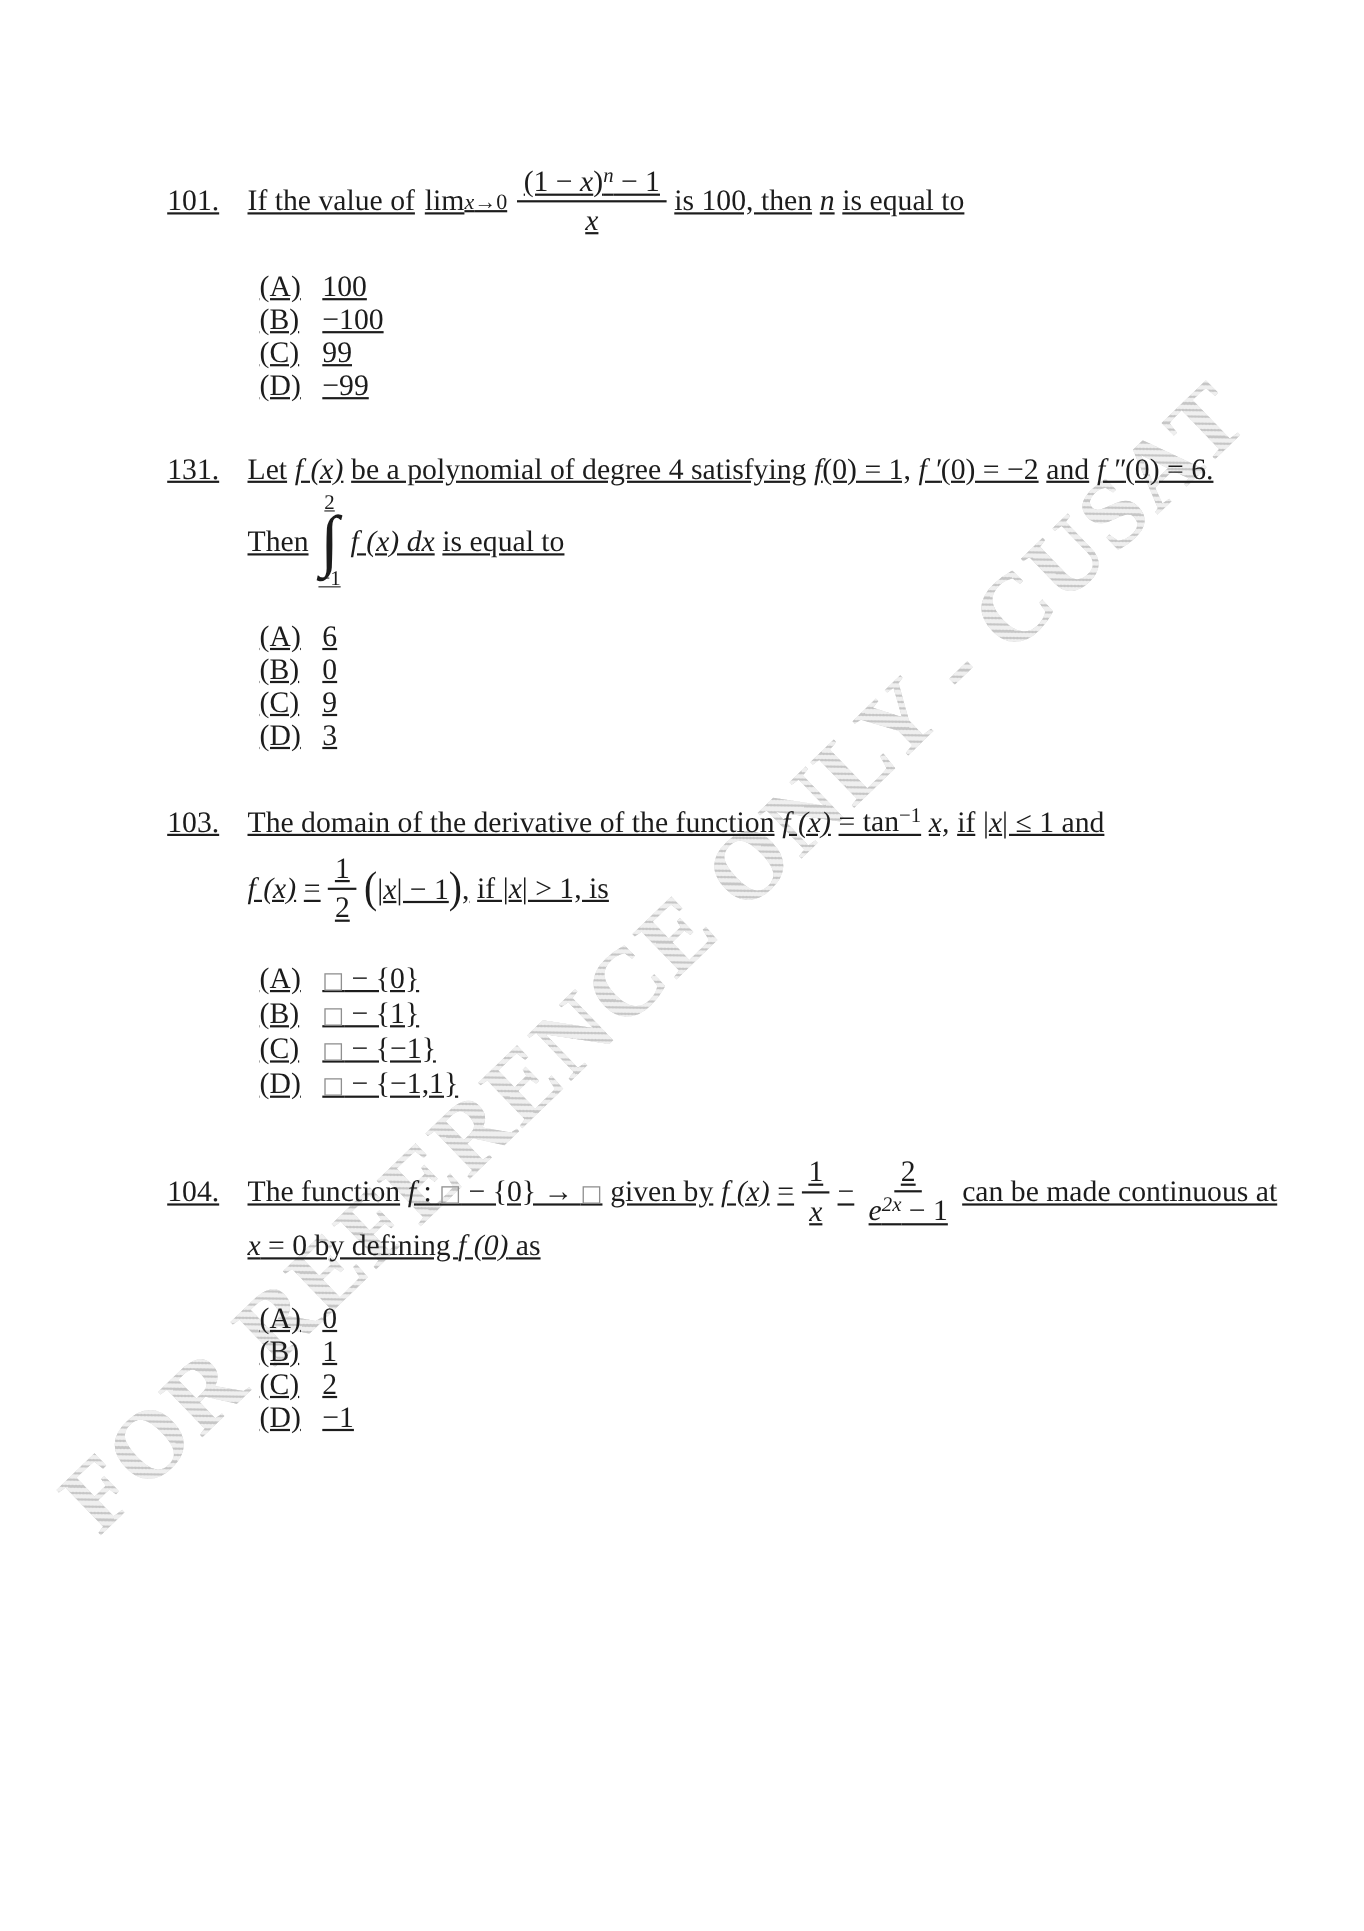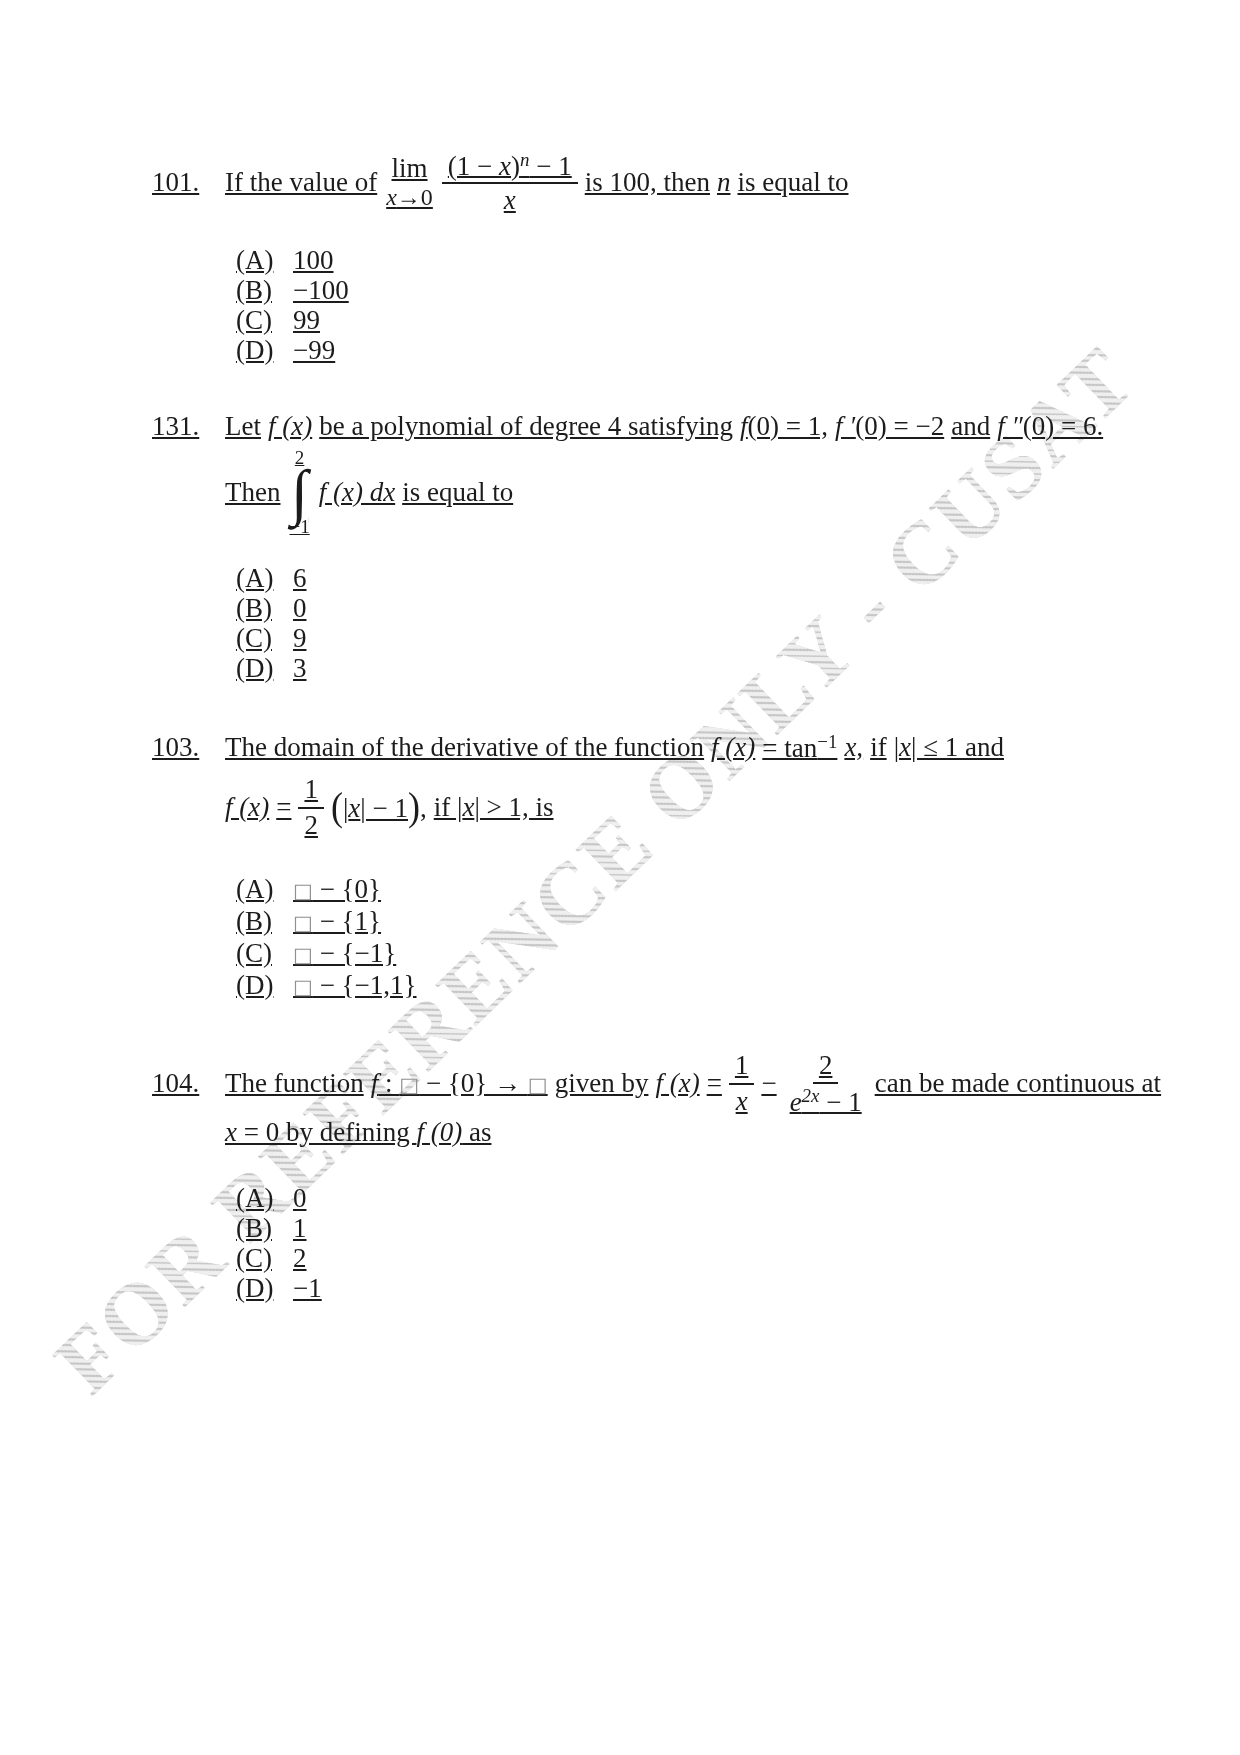--- a/index.html
+++ b/index.html
@@ -76,22 +76,22 @@
   .olabel { width: 57px; flex: 0 0 57px; }
 
   
   i { font-style: italic; }
   .grp, .grp * { white-space: pre-wrap; }
 
   .frac { display: inline-flex; flex-direction: column; align-items: center; line-height: 1.12; }
   .fn { border-bottom: 2px solid #1c1c1c; padding: 0 6px 2px; text-align: center; }
   .fd { padding: 1px 6px 0; text-align: center; }
 
-  .lim { display: inline-flex; flex-direction: column; align-items: center; line-height: 1; margin: 0 2px; }
-  .lim .ls { font-size: 24px; margin-top: 3px; }
+  .lim { display: inline-flex; flex-direction: row; align-items: center; line-height: 1; margin: 0 2px; }
+  .lim .ls { font-size: 20px; margin-top: 3px; }
 
   .intblock { display: inline-flex; flex-direction: column; align-items: center; line-height: 1; margin: 0 2px; }
   .isign { font-size: 62px; line-height: 0.82; }
   .ilim { font-size: 19px; }
 
   .sup  { font-size: 0.7em; vertical-align: 0.45em; }
   .supi { font-size: 0.7em; vertical-align: 0.45em; font-style: italic; }
 
   .bigp { font-size: 36px; line-height: 1; display: inline-block; transform: scaleY(1.12); vertical-align: -2px; }
 

